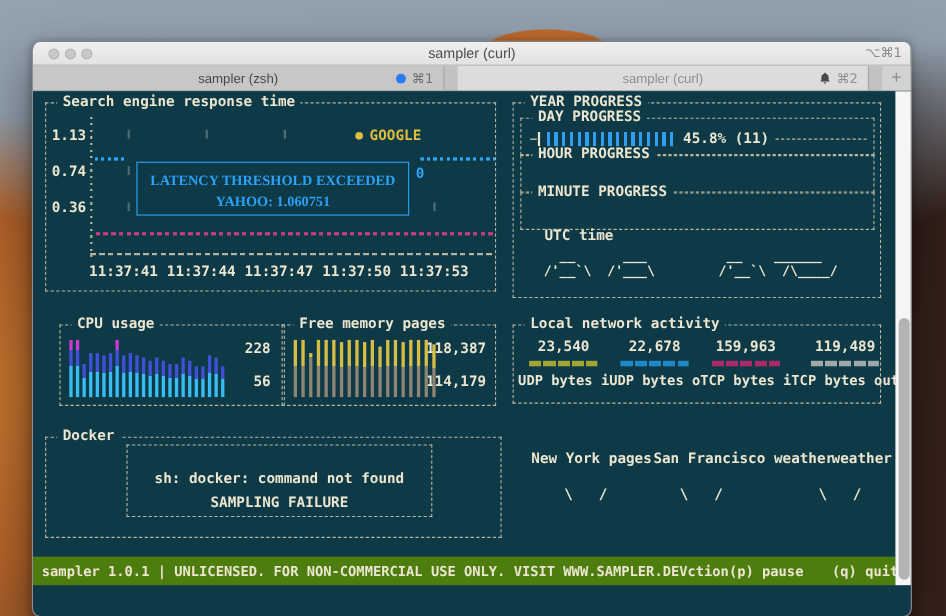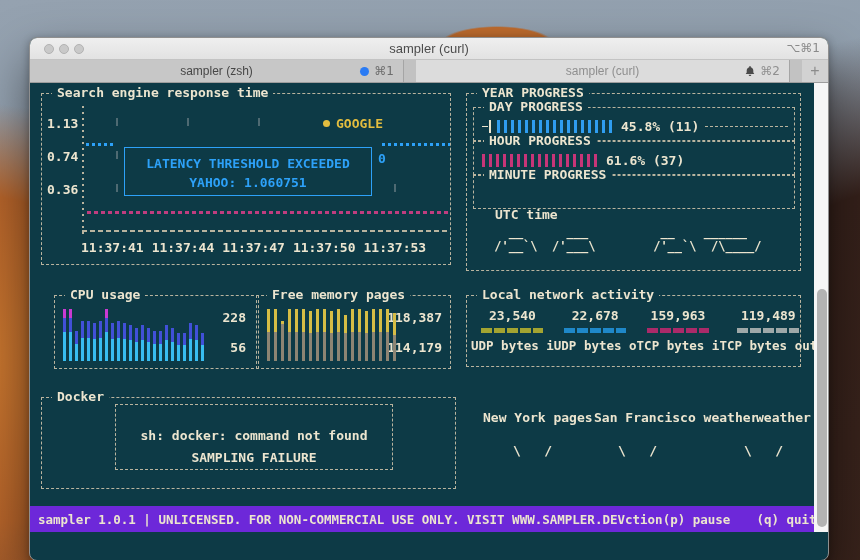--- a/index.html
+++ b/index.html
@@ -72,21 +72,21 @@
             background:repeating-linear-gradient(180deg,#b9b49f 0 2px, transparent 2px 6px); }
   .gtick { position:absolute; width:2px; height:8px; background:#4e6a72; }
   .legend { position:absolute; left:281px; top:22px; display:flex; align-items:center; gap:6px; color:#e3bd3f; }
   .legend-dot { width:7px; height:7px; border-radius:50%; background:#e3bd3f; }
   .dotline { position:absolute; height:3px; }
   .blue-dots { background:repeating-linear-gradient(90deg,#2da1f8 0 3px, transparent 3px 6px); }
   .magenta-dots { background:repeating-linear-gradient(90deg,#c03d7f 0 4px, transparent 4px 7px); }
   .alert-box {
     position:absolute; left:82px; top:53px; width:248px; height:49px;
     border:1px solid #2da1f8; color:#2da1f8; text-align:center;
-    padding-top:6px; line-height:19px;
+    padding-top:6px; line-height:19px;font-family:Liberation Serif, serif;
   }
   .partial-val { position:absolute; left:336px; top:57px; color:#2da1f8; }
   .baseline { position:absolute; left:40px; top:136px; width:368px; height:2px;
               background:repeating-linear-gradient(90deg,#b9b49f 0 5px, transparent 5px 8px); }
   .xticks { position:absolute; left:39px; top:146px; display:flex; gap:8px; }
   
   .progress-box { left:436px; top:10px; width:335px; height:178px; }
   .gauge-box { position:absolute; left:6px; width:322px; height:34px; border:1px dashed #b9b49f; }
   .gauge-row { position:absolute; left:8px; right:6px; top:11px; height:14px;
                display:flex; align-items:center; gap:6px; }
@@ -122,21 +122,21 @@
   .docker-alert {
     position:absolute; left:73px; top:6px; width:278px; height:66px;
     border:1px dashed #b9b49f; text-align:center; padding-top:20px; line-height:22px;
   }
   
   .weather-label { position:absolute; top:327px; white-space:nowrap; }
   .weather-art { position:absolute; top:360px; white-space:pre; }
   
   .statusbar {
     position:absolute; left:0; bottom:0; width:784px; height:26px;
-    background:#6d28d9; display:flex; align-items:center; justify-content:flex-start;
+    background:#4d7c0f; display:flex; align-items:center; justify-content:flex-start;
     padding:0 18px 0 8px; font-size:12.5px; color:#ece5cf; white-space:nowrap;
   }
   .sb-right { display:flex; gap:26px; margin-right:4px; }
   
   .scrollbar { position:absolute; right:0; top:0; width:16px; height:449px; background:#f6f6f6; }
   .scroll-thumb { position:absolute; left:3px; top:206px; width:10px; height:238px;
                   background:#b3b3b3; border-radius:5px; }
 </style>
 </head>
 <body>
@@ -222,25 +222,20 @@
             <div class="gauge-row">
               <span class="gauge-lead"></span>
               <span class="gauge-fill" style="background: repeating-linear-gradient(90deg, rgb(47, 157, 240) 0px, rgb(47, 157, 240) 3px, transparent 3px, transparent 7px);"></span>
               <span class="gauge-val">45.8% (11)</span>
               <span class="gauge-tail tail-line"></span>
             </div>
           </div>
 
           <div class="gauge-box" style="top:47px">
             <span class="box-title">HOUR PROGRESS</span>
-            <div class="gauge-row">
-              <span class="gauge-fill" style="background: repeating-linear-gradient(90deg, rgb(199, 53, 120) 0px, rgb(199, 53, 120) 3px, transparent 3px, transparent 7px);"></span>
-              <span class="gauge-val">61.6% (37)</span>
-              <span class="gauge-tail"></span>
-            </div>
           </div>
 
           <div class="gauge-box" style="top:81px">
             <span class="box-title">MINUTE PROGRESS</span>
           </div>
 
           <span class="utc-label">UTC time</span>
           <pre class="utc-art" style="top:131px">   __      ___          __    ______</pre>
           <pre class="utc-art" style="top:145px"> /'__`\  /'___\        /'__`\  /\____/</pre>
         </div>

